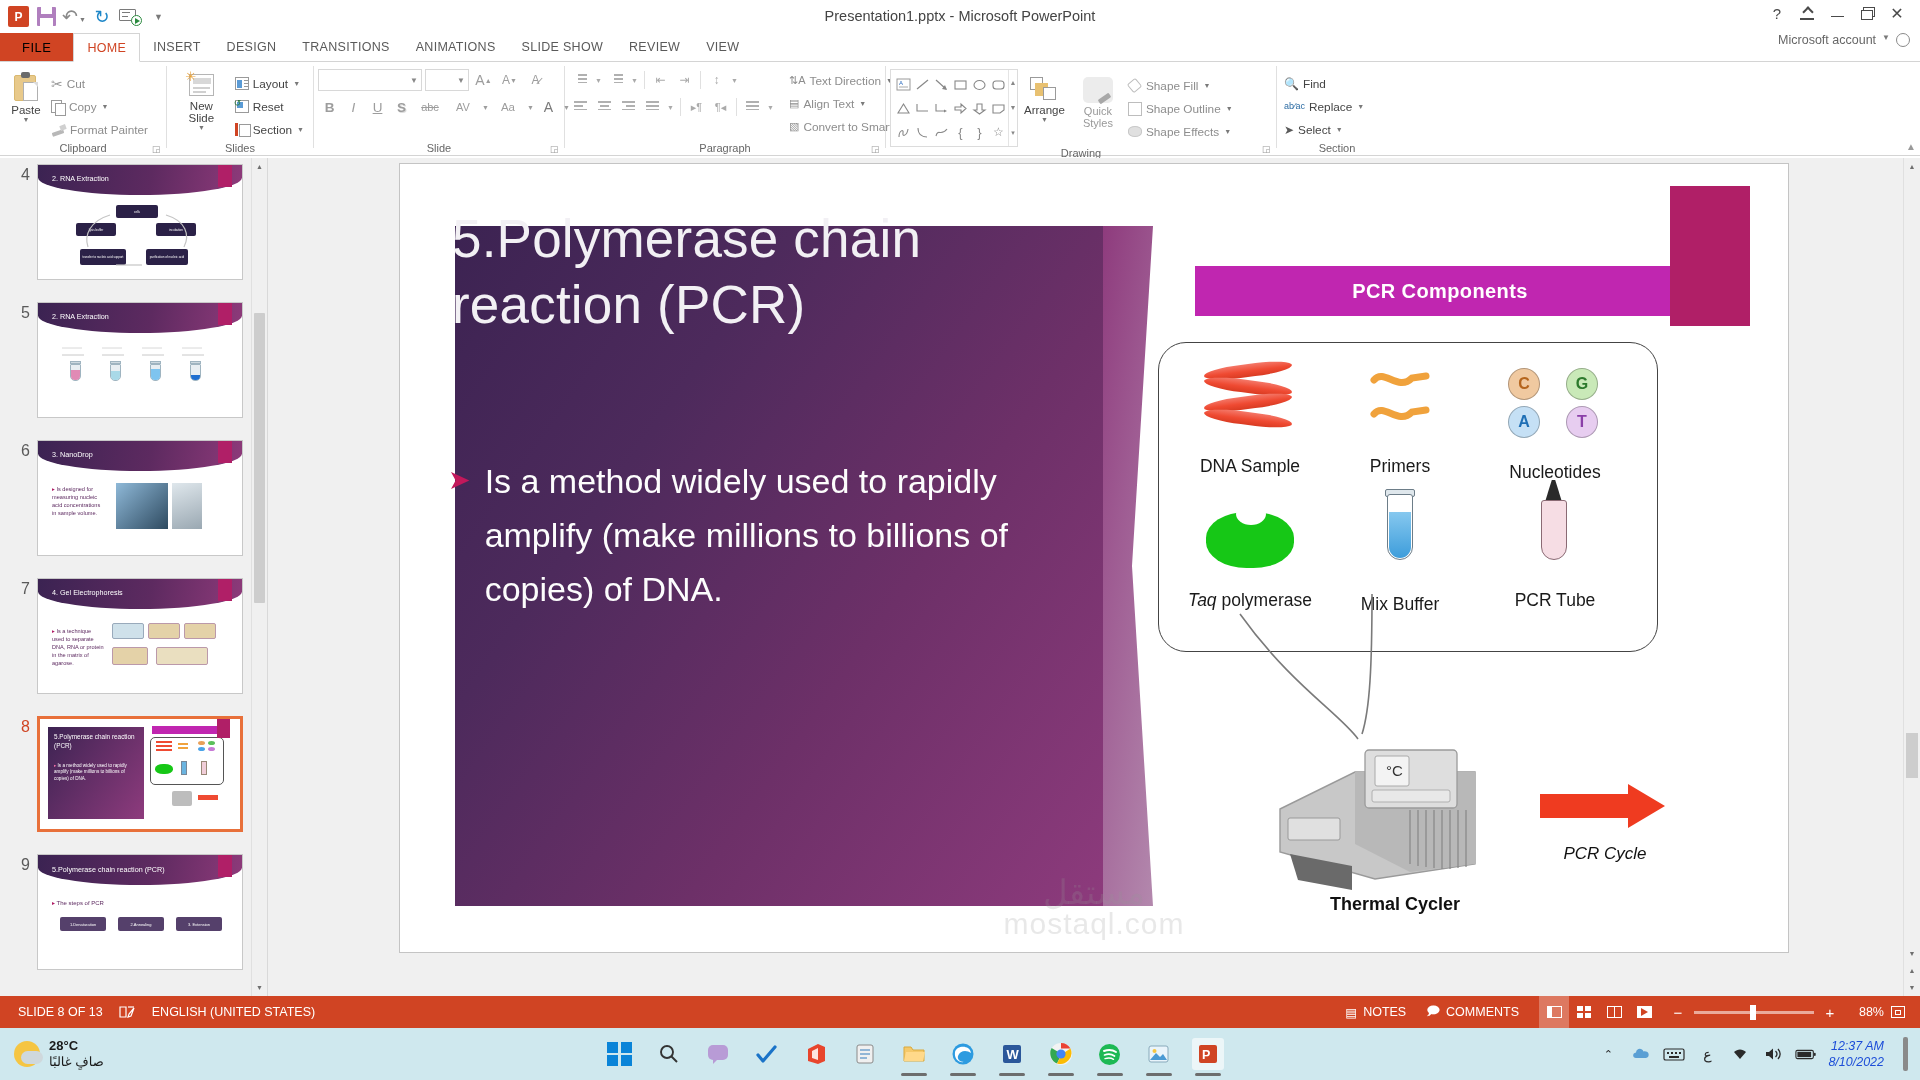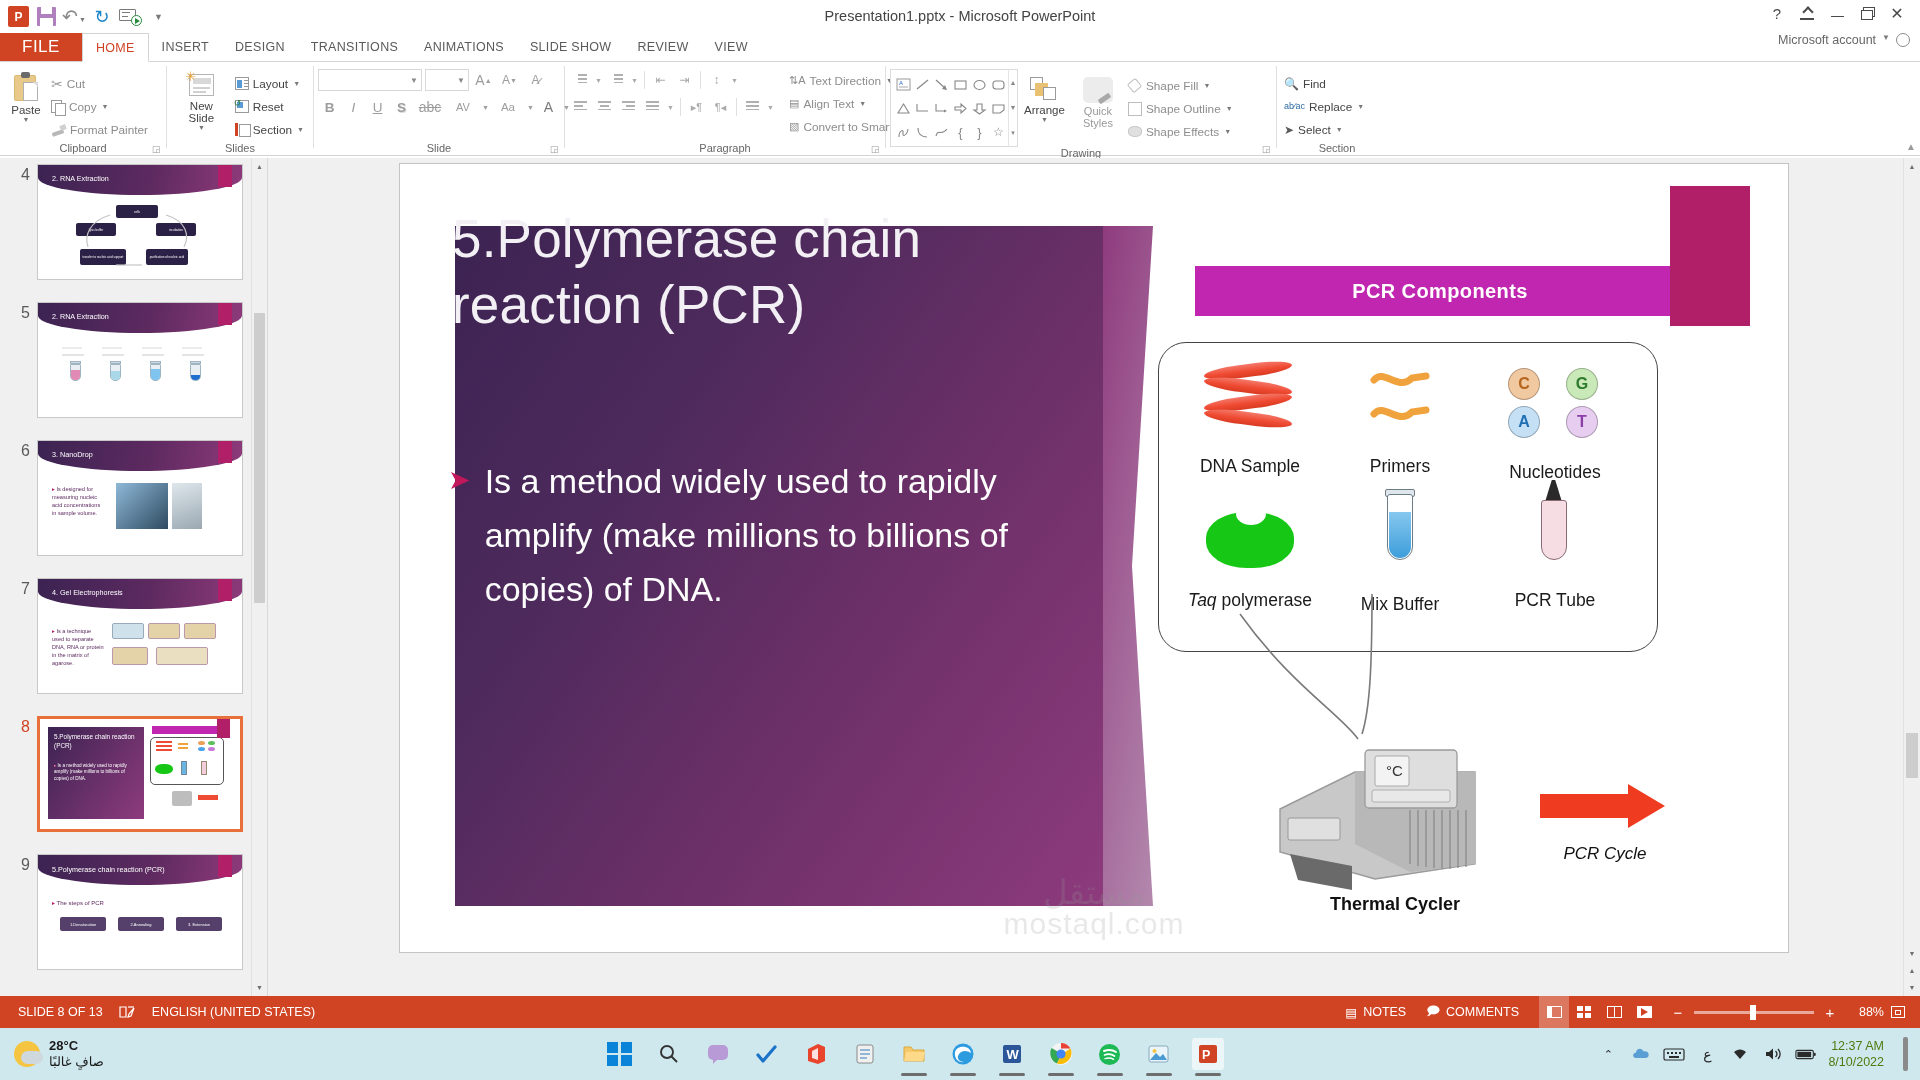--- a/index.html
+++ b/index.html
@@ -65,21 +65,21 @@
   
   .tabbar {
     height: 28px; background: #fff; display: flex; align-items: stretch;
     position: relative; z-index: 3;
   }
   .tab {
     padding: 0 13px; display: flex; align-items: center; font-size: 12.5px;
     color: #5a5a5a; letter-spacing: .3px; cursor: pointer; position: relative;
   }
   .tab.file {
-    background: #d04423; color: #ffffff; font-size: 17px; padding: 0 22px;
+    background: #d04423; color: #000000; font-size: 13px; padding: 0 22px;
     letter-spacing: .5px;
   }
   .tab.active {
     color: #d04423; background: #fff;
     border-left: 1px solid #d4d4d4; border-right: 1px solid #d4d4d4;
     border-top: 1px solid #d4d4d4; border-bottom: 1px solid #fff;
     margin-bottom: -1px; z-index: 4;
   }
   .account-box {
     margin-left: auto; display: flex; gap: 6px;
@@ -384,21 +384,21 @@
   .tb-center { flex: 1; display: flex; align-items: center; justify-content: center; gap: 17px; }
   .tbicon { width: 32px; height: 32px; display: flex; align-items: center; justify-content: center;
     cursor: pointer; position: relative; border-radius: 3px; }
   .tbicon.running:after {
     content:""; position:absolute; bottom:-6px; left:50%; transform:translateX(-50%);
     width: 26px; height: 3px; background: #6d6d6d; border-radius: 2px;
   }
   .tbicon.active { background: rgba(255,255,255,.6); }
   .tb-right-sys { display:flex; align-items:center; gap:11px; padding-right: 12px; }
   .sysic { width:22px;height:22px;display:flex;align-items:center;justify-content:center;cursor:pointer;color:#2a2a2a;}
-  .clock { font-size: 12.5px; color: #4d7c0f; text-align: right; line-height: 16px; cursor: pointer; padding-right: 4px;}
+  .clock { font-size: 12.5px; color: #1d4ed8; text-align: right; line-height: 16px; cursor: pointer; padding-right: 4px; font-style: italic;}
   .notifbar { width: 5px; height: 34px; background: #8a8a8a; border-radius: 2px; margin-left: 4px; cursor:pointer;}
   .win-logo { display:grid; grid-template-columns:11px 11px; grid-template-rows:11px 11px; gap:2.5px;}
   .win-logo i { background:#0a84d8; display:block; }
 </style>
 </head>
 <body>
 
 <div id="app">
 
   <div class="titlebar">
@@ -548,21 +548,21 @@
           </div>
           <div class="fbtn" style="font-size:14px;">A<sup style="font-size:7px;">▲</sup></div>
           <div class="fbtn" style="font-size:12px;">A<sup style="font-size:7px;">▼</sup></div>
           <div class="fbtn" style="font-size:12px;">A̷</div>
         </div>
         <div style="display:flex;align-items:center;gap:1px;margin-top:5px;">
           <div class="fbtn" style="font-weight:bold;">B</div>
           <div class="fbtn" style="font-style:italic;">I</div>
           <div class="fbtn" style="text-decoration:underline;">U</div>
           <div class="fbtn" style="font-weight:bold;text-shadow:1px 1px 0 #ddd;">S</div>
-          <div class="fbtn wide" style="font-size:14px;text-decoration:line-through;">abc</div>
+          <div class="fbtn wide" style="font-size:11px;text-decoration:line-through;">abc</div>
           <div class="fbtn wide" style="font-size:11px;">AV</div>
           <div class="fbtn" style="width:11px;font-size:7px;">▼</div>
           <div class="fbtn wide" style="font-size:11.5px;">Aa</div>
           <div class="fbtn" style="width:11px;font-size:7px;">▼</div>
           <div class="fbtn" style="font-size:14px;color:#7a7a7a;">A</div>
           <div class="fbtn" style="width:11px;font-size:7px;">▼</div>
         </div>
       </div>
       <div class="gtitle">Slide</div>
       <div class="dlg-launcher">◲</div>

